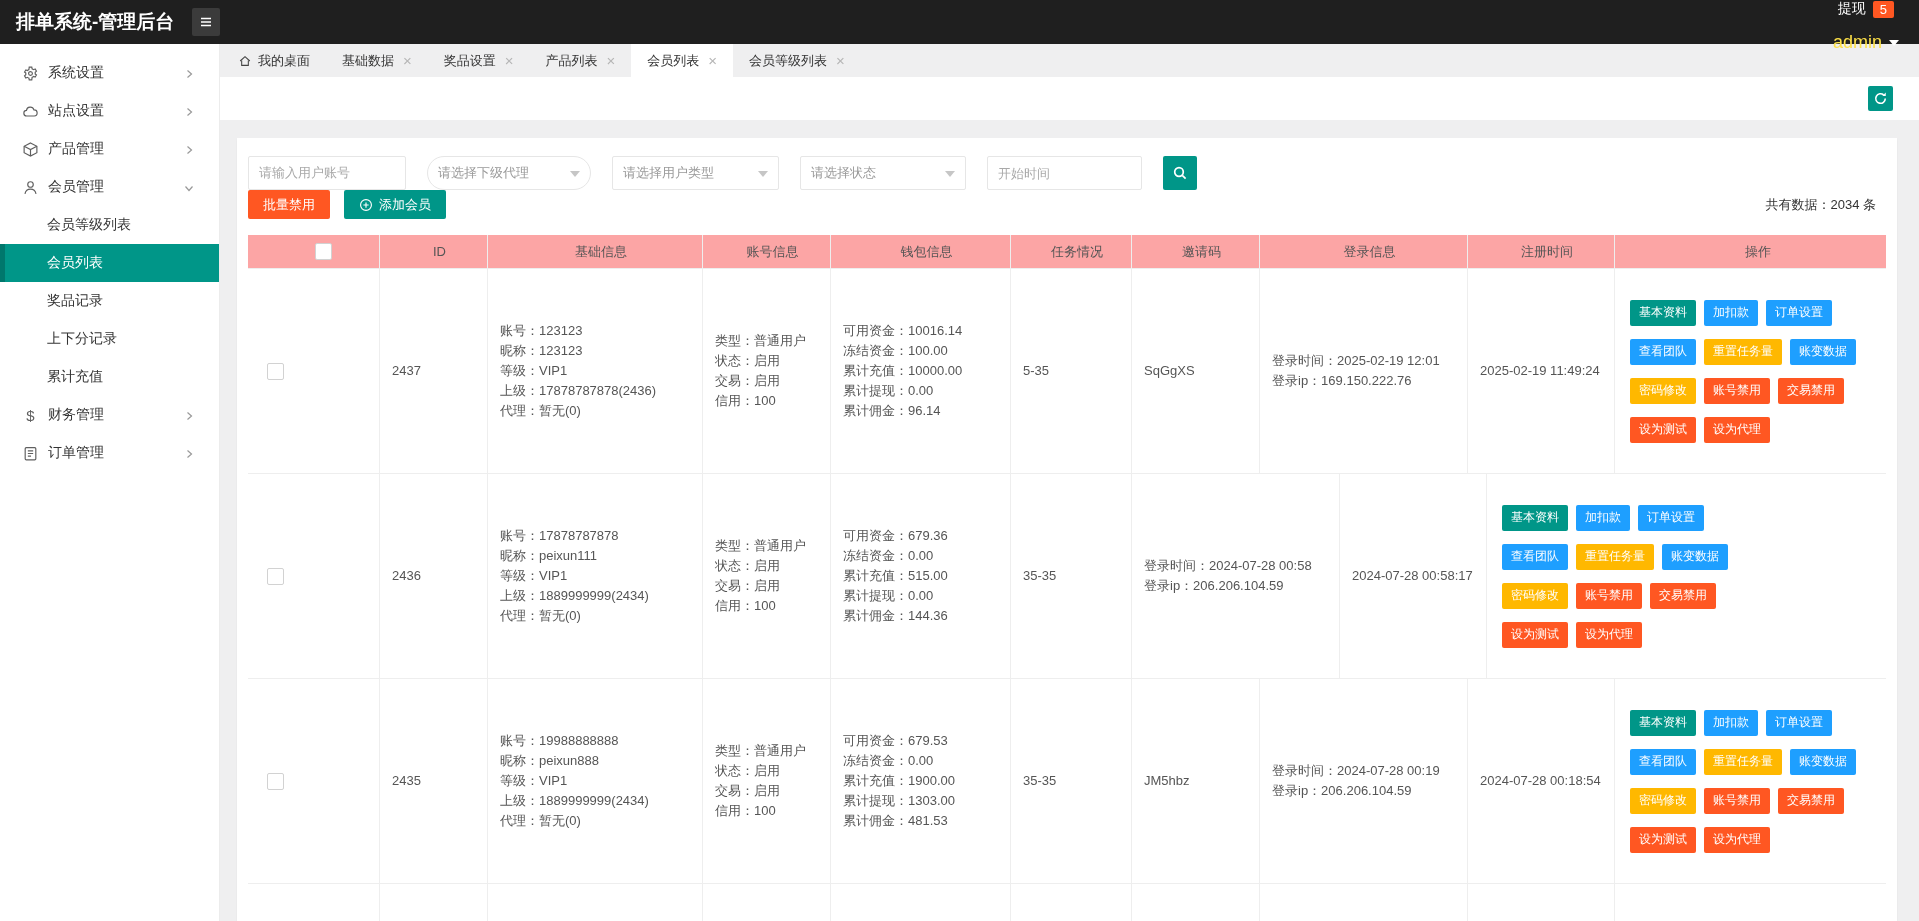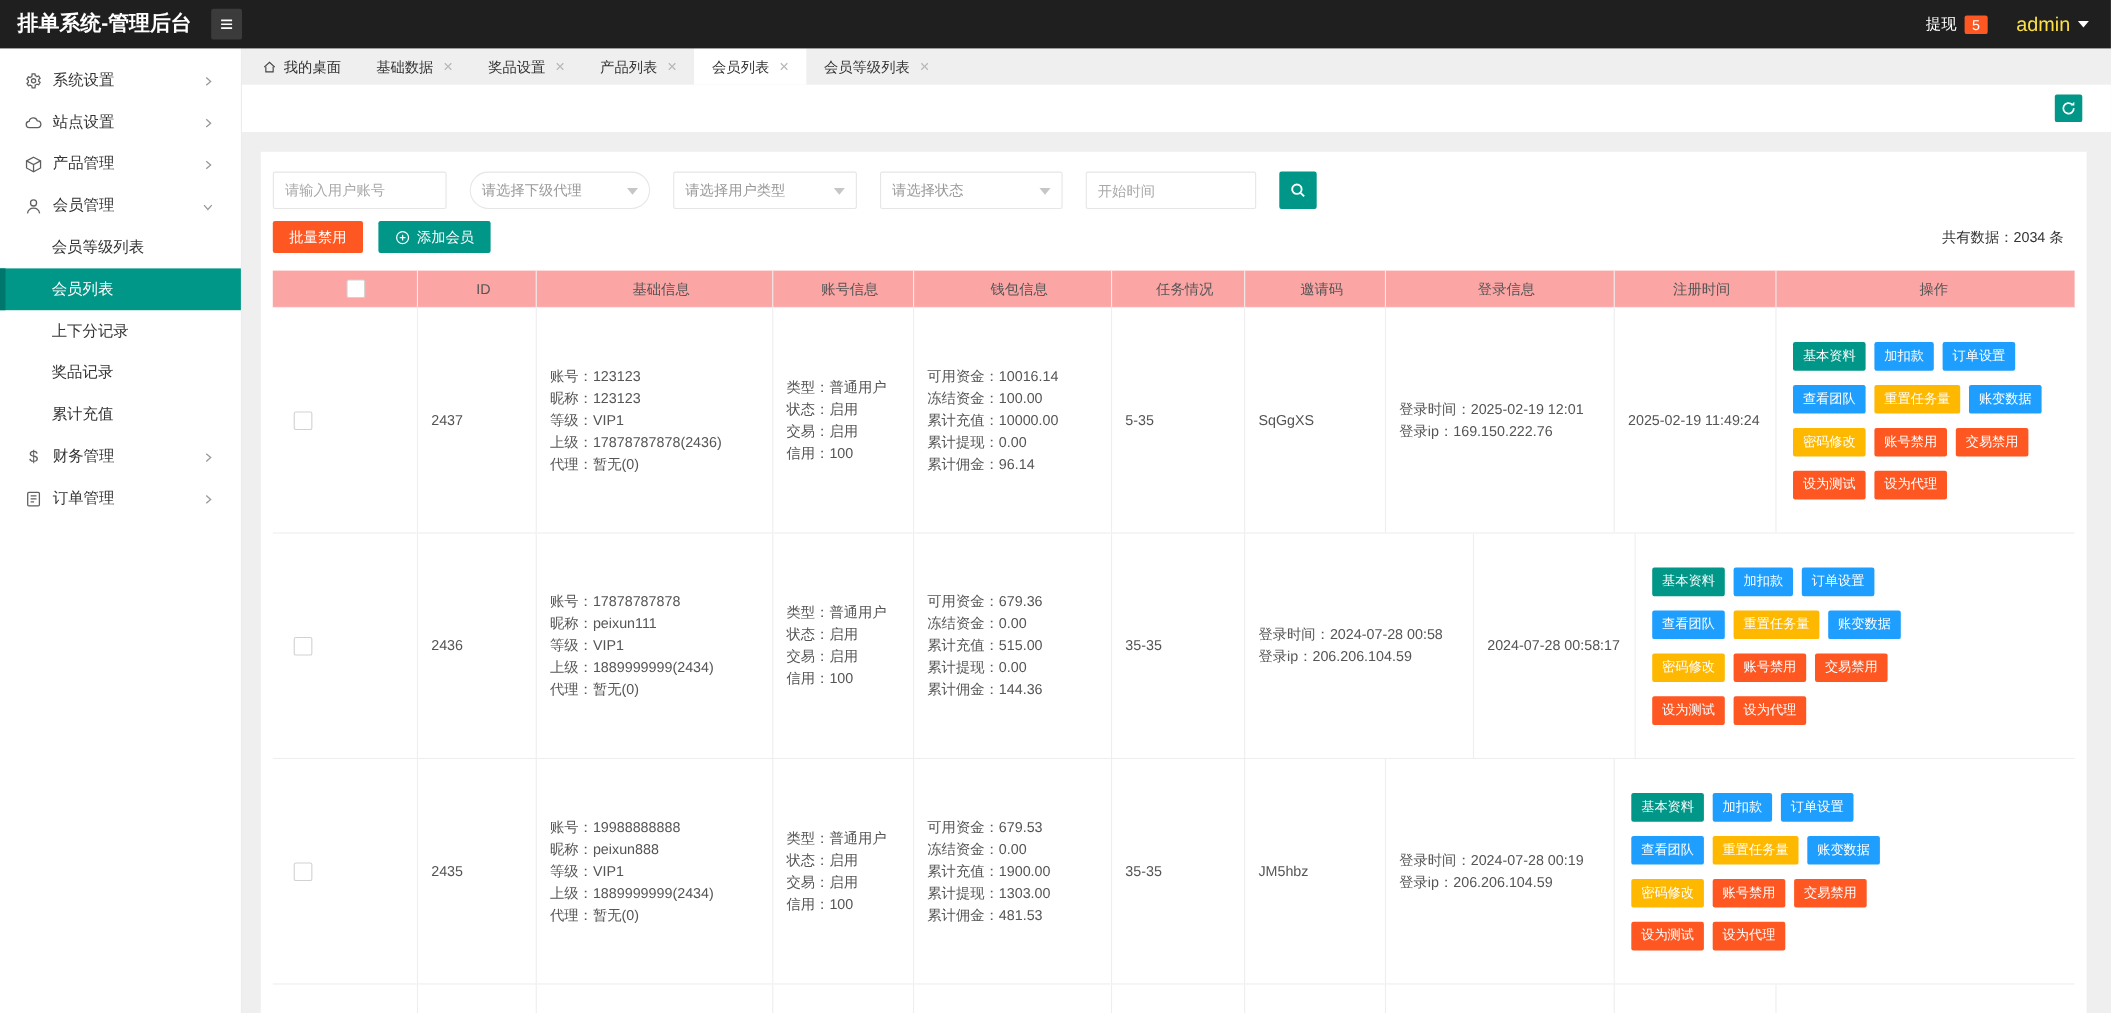--- a/index.html
+++ b/index.html
@@ -4,21 +4,21 @@
 <style>
   * { box-sizing: border-box; margin: 0; padding: 0; }
   html,body { width:1919px; height:921px; overflow:hidden;
     font-family:"Liberation Sans","DejaVu Sans",sans-serif; background:#efeff0; }
 
   
   .app-header { position:absolute; top:0; left:0; width:1919px; height:44px; background:#1f1f1f; z-index:30; }
   .logo-title { position:absolute; left:16px; top:0; line-height:44px; color:#fff; font-size:19px; font-weight:bold; }
   .burger { position:absolute; left:192px; top:8px; width:28px; height:28px; background:#3b3b3b; border-radius:2px;
     display:flex; align-items:center; justify-content:center; cursor:pointer; }
-  .header-right { position:absolute; right:20px; top:0; height:44px; display:flex; align-items:center; gap:26px; }
+  .header-right { position:absolute; right:20px; top:0; height:44px; display:flex; align-items:center; gap:14px;flex-direction:column; }
   .withdraw { color:#fff; font-size:14px; display:flex; align-items:center; cursor:pointer; }
   .badge { background:#FF5722; color:#fff; font-size:13px; padding:1px 7px; border-radius:2px; margin-left:7px; }
   .user-menu { color:#fde047; font-size:18px; display:flex; align-items:center; cursor:pointer; }
   .caret-down { width:0; height:0; border-left:5px solid transparent; border-right:5px solid transparent;
     border-top:6px solid #fff; margin-left:7px; }
 
   
   .sidebar { position:absolute; top:44px; left:0; width:220px; bottom:0; background:#fff; border-right:1px solid #ececec; padding-top:10px; }
   .side-item { position:relative; height:38px; display:flex; align-items:center; padding-left:22px; color:#333; font-size:14px; cursor:pointer; }
   .side-icon { width:17px; height:17px; display:inline-flex; margin-right:9px; color:#5f5f5f; }
@@ -49,21 +49,21 @@
     color:#666; padding:0 10px; }
   .f-input::placeholder { color:#a9a9a9; }
   .f-select { position:relative; display:flex; align-items:center; color:#999; cursor:pointer; }
   .sel-caret { position:absolute; right:10px; top:14px; width:0; height:0; border-left:5px solid transparent;
     border-right:5px solid transparent; border-top:6px solid #c6c6c6; }
   .w-account { width:158px;font-family:Liberation Mono, monospace; } .w-agent { width:164px;border-radius:17px; } .w-type { width:167px; } .w-status { width:166px; } .w-date { width:155px; }
   .search-btn { width:34px; height:34px; background:#009688; border:none; border-radius:2px; display:flex;
     align-items:center; justify-content:center; cursor:pointer; }
 
   
-  .btn-row { margin-top:11px; display:flex; align-items:center; }
+  .btn-row { display:flex; align-items:center; }
   .btn { height:29px; border:none; border-radius:2px; color:#fff; font-size:13px; padding:0 15px; cursor:pointer;
     display:inline-flex; align-items:center; }
   .btn-danger { background:#FF5722; }
   .btn-primary { background:#009688; margin-left:14px; }
   .plus-ic { width:14px; height:14px; margin-right:6px; display:inline-flex; }
   .total-count { margin-left:auto; font-size:13px; color:#333; padding-right:10px; }
 
   
   .tbl { margin-top:16px; width:1638px; border-bottom:1px solid #eee; }
   .trow { display:flex; border-bottom:1px solid #eee; }
@@ -153,24 +153,24 @@
           <polyline points="2.5 4.5 6 8.5 9.5 4.5" fill="none" stroke="#999" stroke-width="1.2"></polyline>
         </svg></span>
     </div>
     <div class="side-child">
       <span>会员等级列表</span>
     </div>
     <div class="side-child active">
       <span>会员列表</span>
     </div>
     <div class="side-child">
+      <span>奖品记录</span>
+    </div>
+    <div class="side-child">
       <span>上下分记录</span>
-    </div>
-    <div class="side-child">
-      <span>奖品记录</span>
     </div>
     <div class="side-child">
       <span>累计充值</span>
     </div>
     <div class="side-item">
       <span class="side-icon">
         <span class="dollar-glyph">$</span>
       </span>
       <span class="side-label">财务管理</span>
       <span class="side-chev"><svg viewBox="0 0 12 12" width="12" height="12">
@@ -423,20 +423,21 @@
               <div>累计充值：1900.00</div>
               <div>累计提现：1303.00</div>
               <div>累计佣金：481.53</div>
             </div>
             <div class="tcell c5">35-35</div>
             <div class="tcell c6">JM5hbz</div>
             <div class="tcell c7">
               <div>登录时间：2024-07-28 00:19</div>
               <div>登录ip：206.206.104.59</div>
             </div>
+            <div class="tcell c8">2024-07-28 00:18:54</div>
             <div class="tcell c9">
               <div class="act-wrap">
                 <div class="act-line">
                   <button class="act-btn" style="background:#009688">基本资料</button>
                   <button class="act-btn" style="background:#1E9FFF">加扣款</button>
                   <button class="act-btn" style="background:#1E9FFF">订单设置</button>
                 </div>
                 <div class="act-line">
                   <button class="act-btn" style="background:#1E9FFF">查看团队</button>
                   <button class="act-btn" style="background:#FFB800">重置任务量</button>

